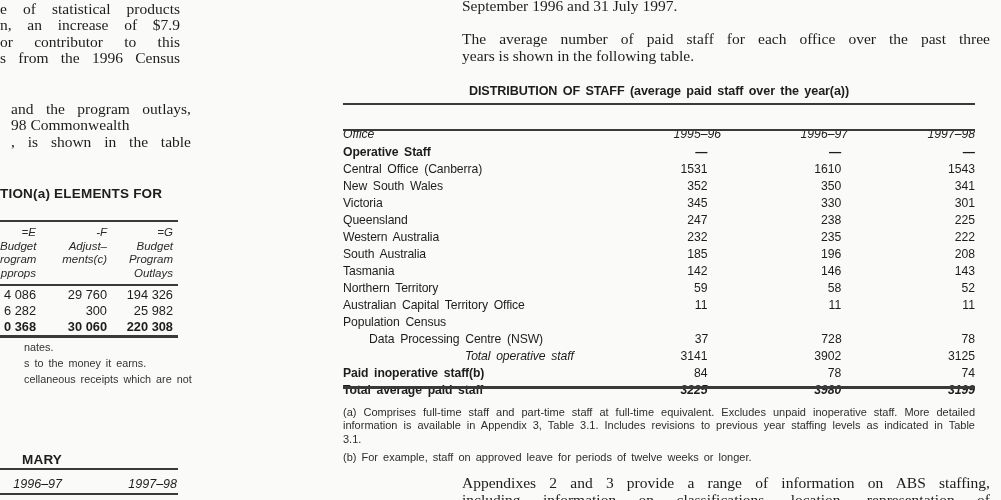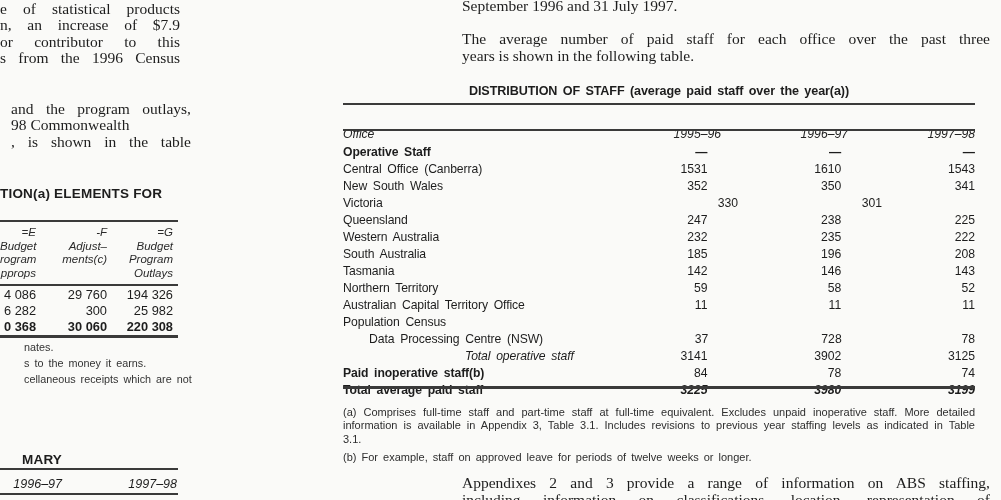--- a/index.html
+++ b/index.html
@@ -190,20 +190,21 @@
         <span class="tcell">1543</span>
       </div>
         <div class="trow row--normal">
         <span class="tlabel">New South Wales</span>
         <span class="tcell">352</span>
         <span class="tcell">350</span>
         <span class="tcell">341</span>
       </div>
         <div class="trow row--normal">
         <span class="tlabel">Victoria</span>
+        <span class="tcell">345</span>
         <span class="tcell">330</span>
         <span class="tcell">301</span>
       </div>
         <div class="trow row--normal">
         <span class="tlabel">Queensland</span>
         <span class="tcell">247</span>
         <span class="tcell">238</span>
         <span class="tcell">225</span>
       </div>
         <div class="trow row--normal">

